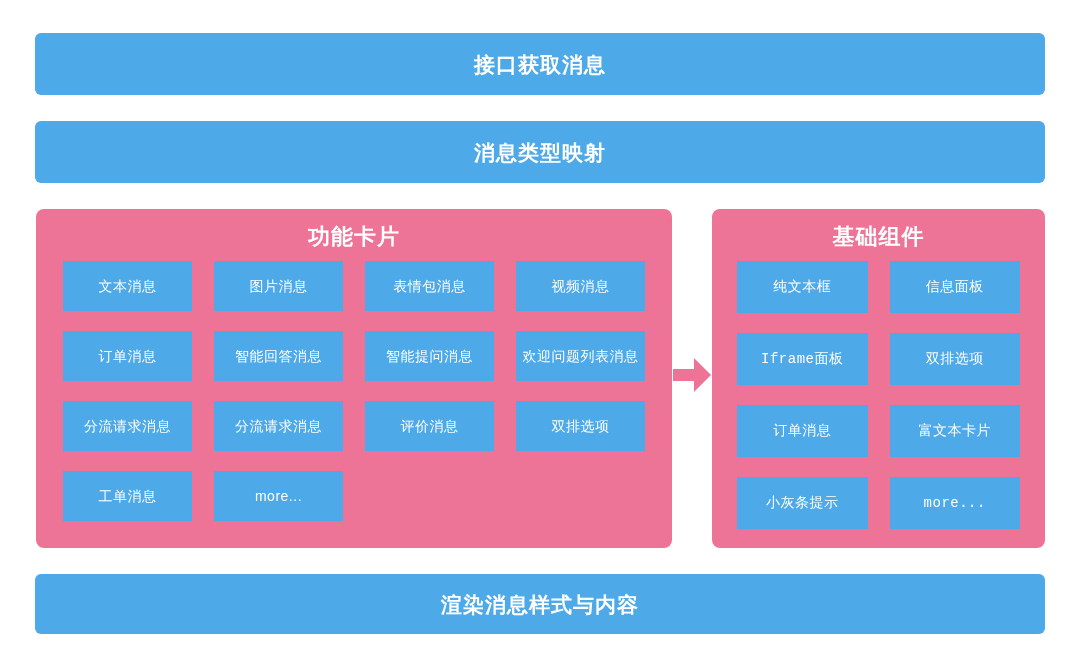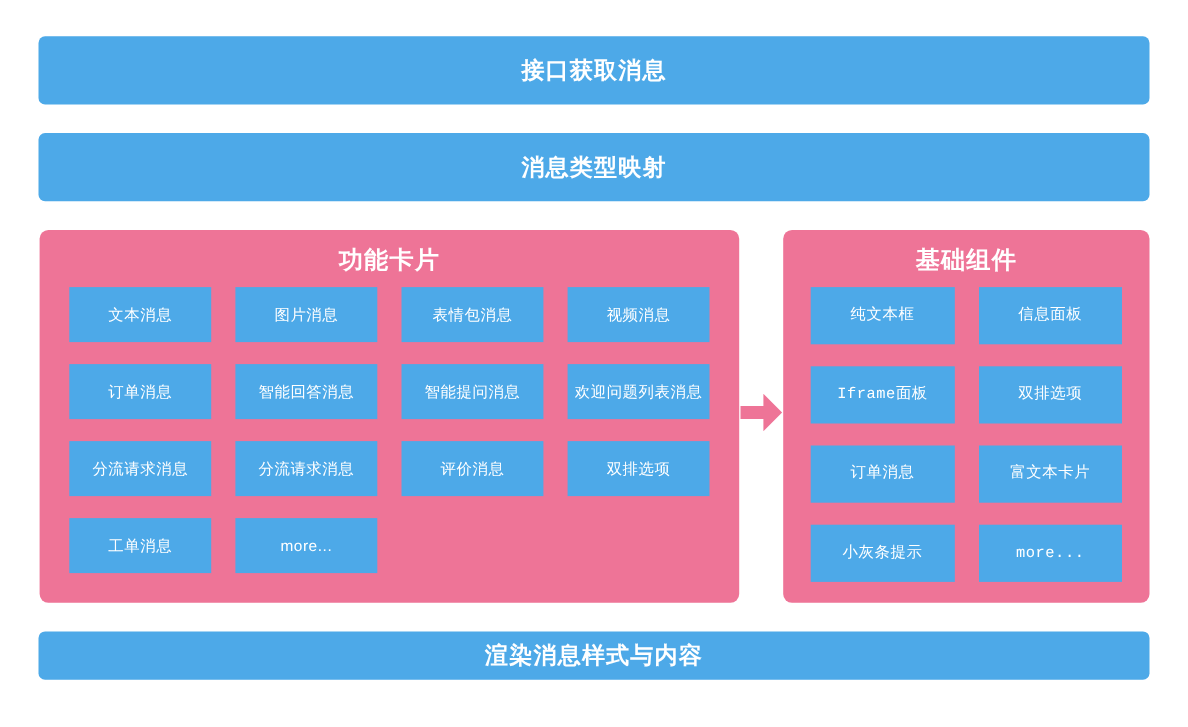--- a/index.html
+++ b/index.html
@@ -36,21 +36,21 @@
   }
   .stage-bar .stage-label {
     color: #ffffff;
     font-size: 21px;
     font-weight: bold;
     letter-spacing: 1px;
     line-height: 1;
   }
   #stage-top      { top: 33px; }
   #stage-mapping  { top: 121px; text-align: center; }
-  #stage-render   { top: 574px; height: 44px; }
+  #stage-render   { top: 574px; height: 60px; }
 
   
   .group-panel {
     position: absolute;
     background: #ee7497;
     border-radius: 8px;
     box-sizing: border-box;
   }
   #panel-function  { left: 36px;  top: 209px; width: 636px; height: 339px; }
   #panel-base      { left: 712px; top: 209px; width: 333px; height: 339px; }

